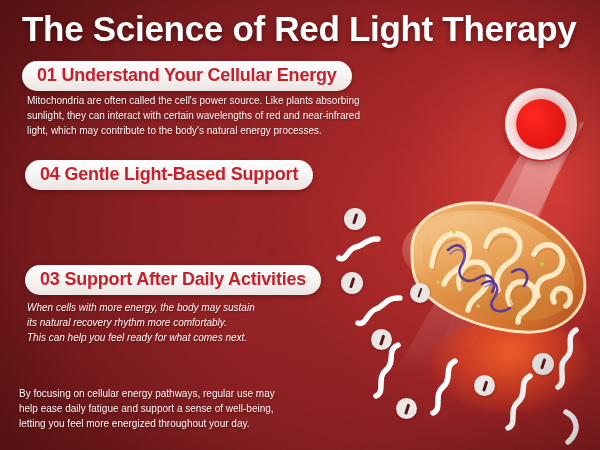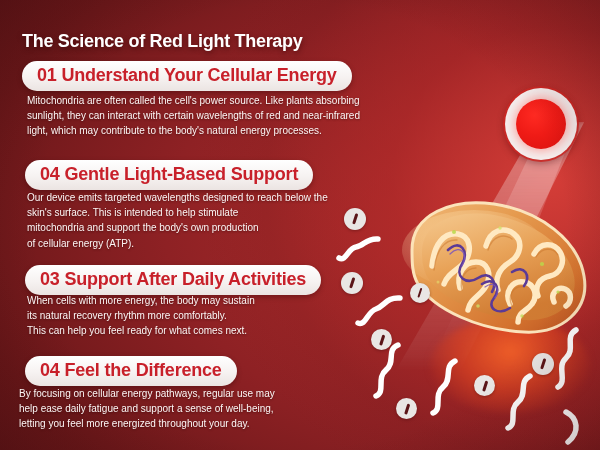--- a/index.html
+++ b/index.html
@@ -85,22 +85,22 @@
     width:12%; height:52%;
     background:#5a1518;
     border-radius:2px;
     transform:translate(-50%,-50%) rotate(18deg);
   }
 
   .squig { position:absolute; }
 
   
   .title {
-    position:absolute; left:22px; top:31px;
-    font-size:18px; font-weight:bold; color:#ffffff;
+    position:absolute; left:22px; top:9px;
+    font-size:35px; font-weight:bold; color:#ffffff;
     letter-spacing:-0.3px;
     text-shadow:0 2px 5px rgba(45,4,6,0.55);
   }
 
   .pill {
     position:absolute;
     background:linear-gradient(180deg,#ffffff 0%, #f6f2f1 55%, #ebe4e2 100%);
     border-radius:20px;
     padding:4px 15px 5px 15px;
     font-size:18px; font-weight:bold; color:#c8202a;
@@ -116,21 +116,21 @@
     line-height:15.2px;
     text-shadow:0 1px 2px rgba(45,4,6,0.5);
     white-space:pre-line;
   }
 
   .sec1-pill { left:22px; top:61px; }
   .sec1-body { left:27px; top:93px; width:400px; }
   .sec2-pill { left:25px; top:160px; }
   .sec2-body { left:27px; top:190px; width:380px; }
   .sec3-pill { left:25px; top:265px; }
-  .sec3-body { left:27px; top:293px; width:370px; }
+  .sec3-body { left:27px; top:300px; width:370px;font-style:italic; }
   .sec4-pill { left:25px; top:356px; }
   .sec4-body { left:19px; top:386px; width:370px; }
 </style>
 </head>
 <body>
 
 <div id="poster">
 
   <div class="beam"></div>
   <div class="beam2"></div>
@@ -247,28 +247,23 @@
   <div class="vig"></div>
 
   <div class="title">The Science of Red Light Therapy</div>
 
   <div class="pill sec1-pill">01 Understand Your Cellular Energy</div>
   <div class="body sec1-body">Mitochondria are often called the cell's power source. Like plants absorbing
 sunlight, they can interact with certain wavelengths of red and near-infrared
 light, which may contribute to the body's natural energy processes.</div>
 
   <div class="pill sec2-pill">04 Gentle Light-Based Support</div>
-  <div class="body sec2-body">Our device emits targeted wavelengths designed to reach below the
-skin's surface. This is intended to help stimulate
-mitochondria and support the body's own production
-of cellular energy (ATP).</div>
 
   <div class="pill sec3-pill">03 Support After Daily Activities</div>
   <div class="body sec3-body">When cells with more energy, the body may sustain
 its natural recovery rhythm more comfortably.
 This can help you feel ready for what comes next.</div>
 
-  <div class="pill sec4-pill">04 Feel the Difference</div>
   <div class="body sec4-body">By focusing on cellular energy pathways, regular use may
 help ease daily fatigue and support a sense of well-being,
 letting you feel more energized throughout your day.</div>
 
 </div>
 
 </body></html>

